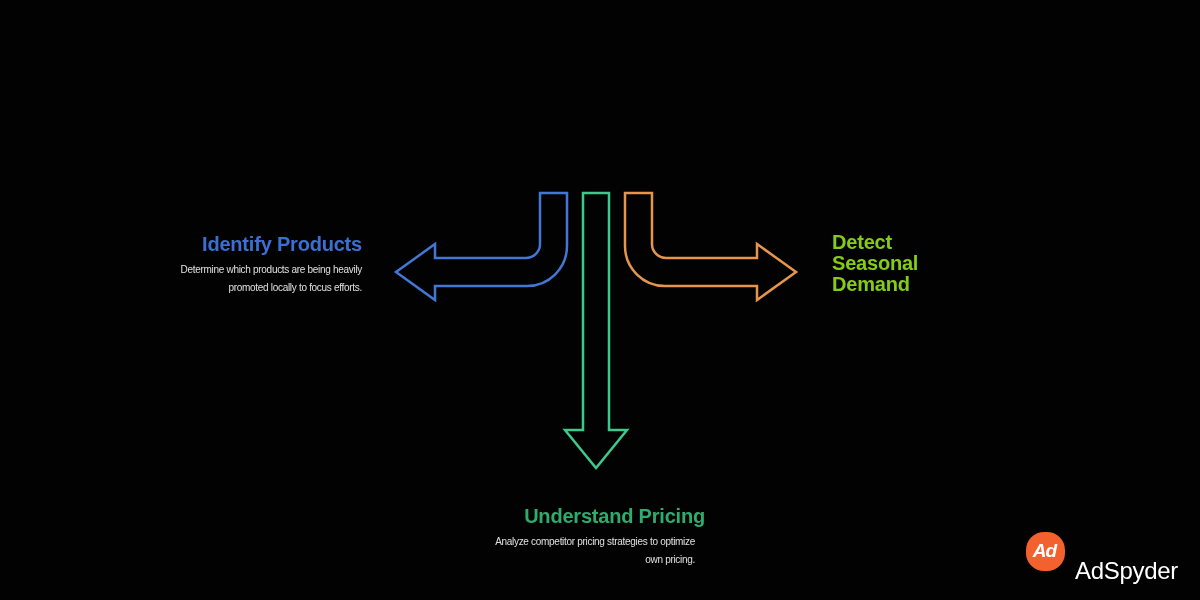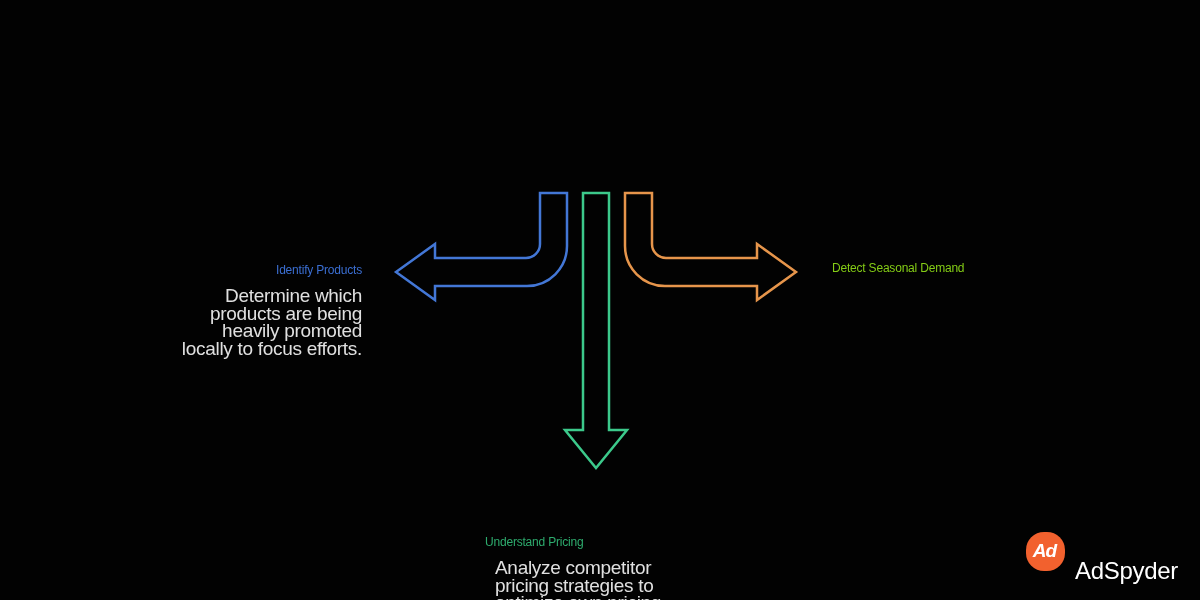--- a/index.html
+++ b/index.html
@@ -13,27 +13,27 @@
   .title{
     position:absolute;top:28px;left:0;width:100%;
     text-align:center;
     color:#f2f2f2;
     font-size:25px;font-weight:700;letter-spacing:-0.2px;
     margin:0;
   }
   .arrow-svg{position:absolute;left:0;top:0;width:1200px;height:600px;}
   .arrow-svg path{fill:none;stroke-width:2.5;stroke-linejoin:miter;}
   .block{position:absolute;}
-  .block .heading{font-size:12px;font-weight:400;letter-spacing:-0.2px;line-height:21px;margin-bottom:6px;margin-top:26px;}
-  .block .body{font-size:19px;font-weight:400;color:#e0e0e0;line-height:17.5px;letter-spacing:-0.3px;}
+  .block .heading{font-size:20px;font-weight:700;letter-spacing:-0.2px;line-height:21px;margin-bottom:6px;}
+  .block .body{font-size:10px;font-weight:400;color:#e0e0e0;line-height:17.5px;letter-spacing:-0.3px;}
   .block-left{right:838px;top:234px;width:195px;text-align:right;}
   .block-left .heading{color:#3b6fd3;}
   .block-right{left:832px;top:232px;width:195px;text-align:left;}
   .block-right .heading{color:#84cc16;width:150px;}
-  .block-bottom{left:485px;top:506px;width:220px;text-align:left;}
+  .block-bottom{left:485px;top:506px;width:220px;text-align:right;}
   .block-bottom .heading{color:#2eac6e;}
   .block-bottom .body{width:200px;margin:0 auto;}
   .logo{
     position:absolute;right:22px;bottom:15px;
     display:flex;align-items:center;gap:10px;
   }
   .logo-icon{
     width:39px;height:39px;border-radius:18px;
     background:#f2612e;
     display:flex;align-items:center;justify-content:center;

